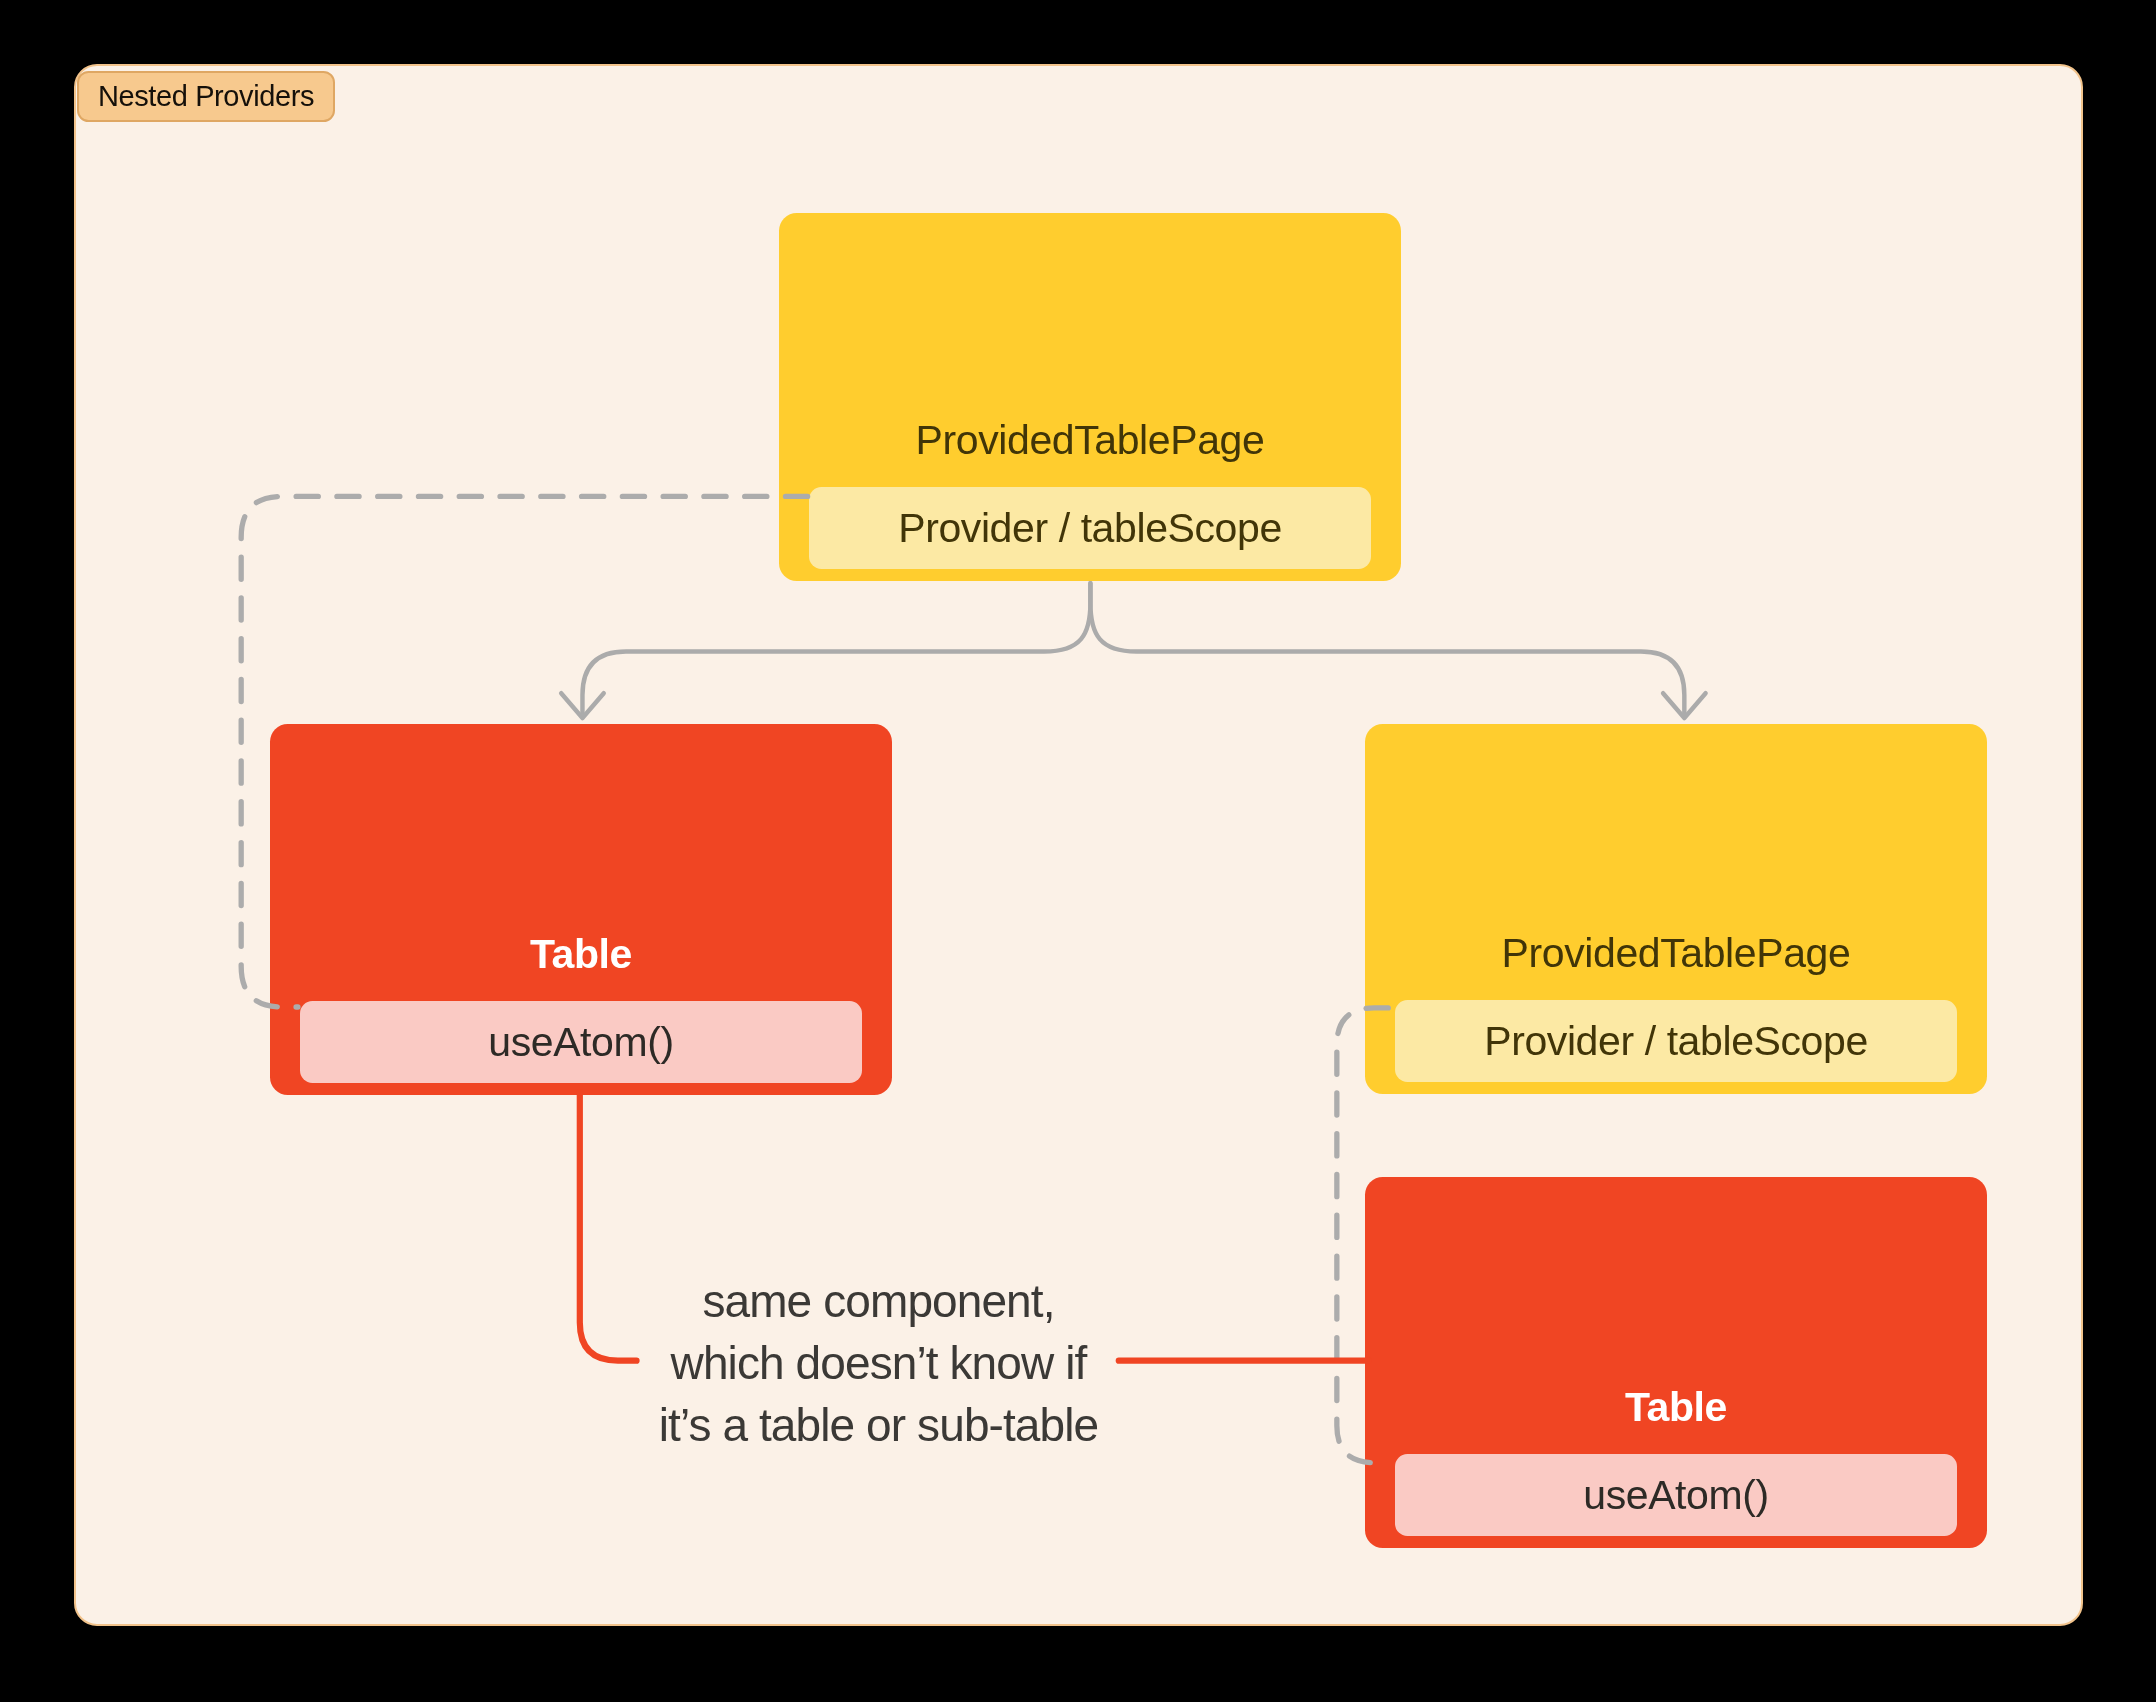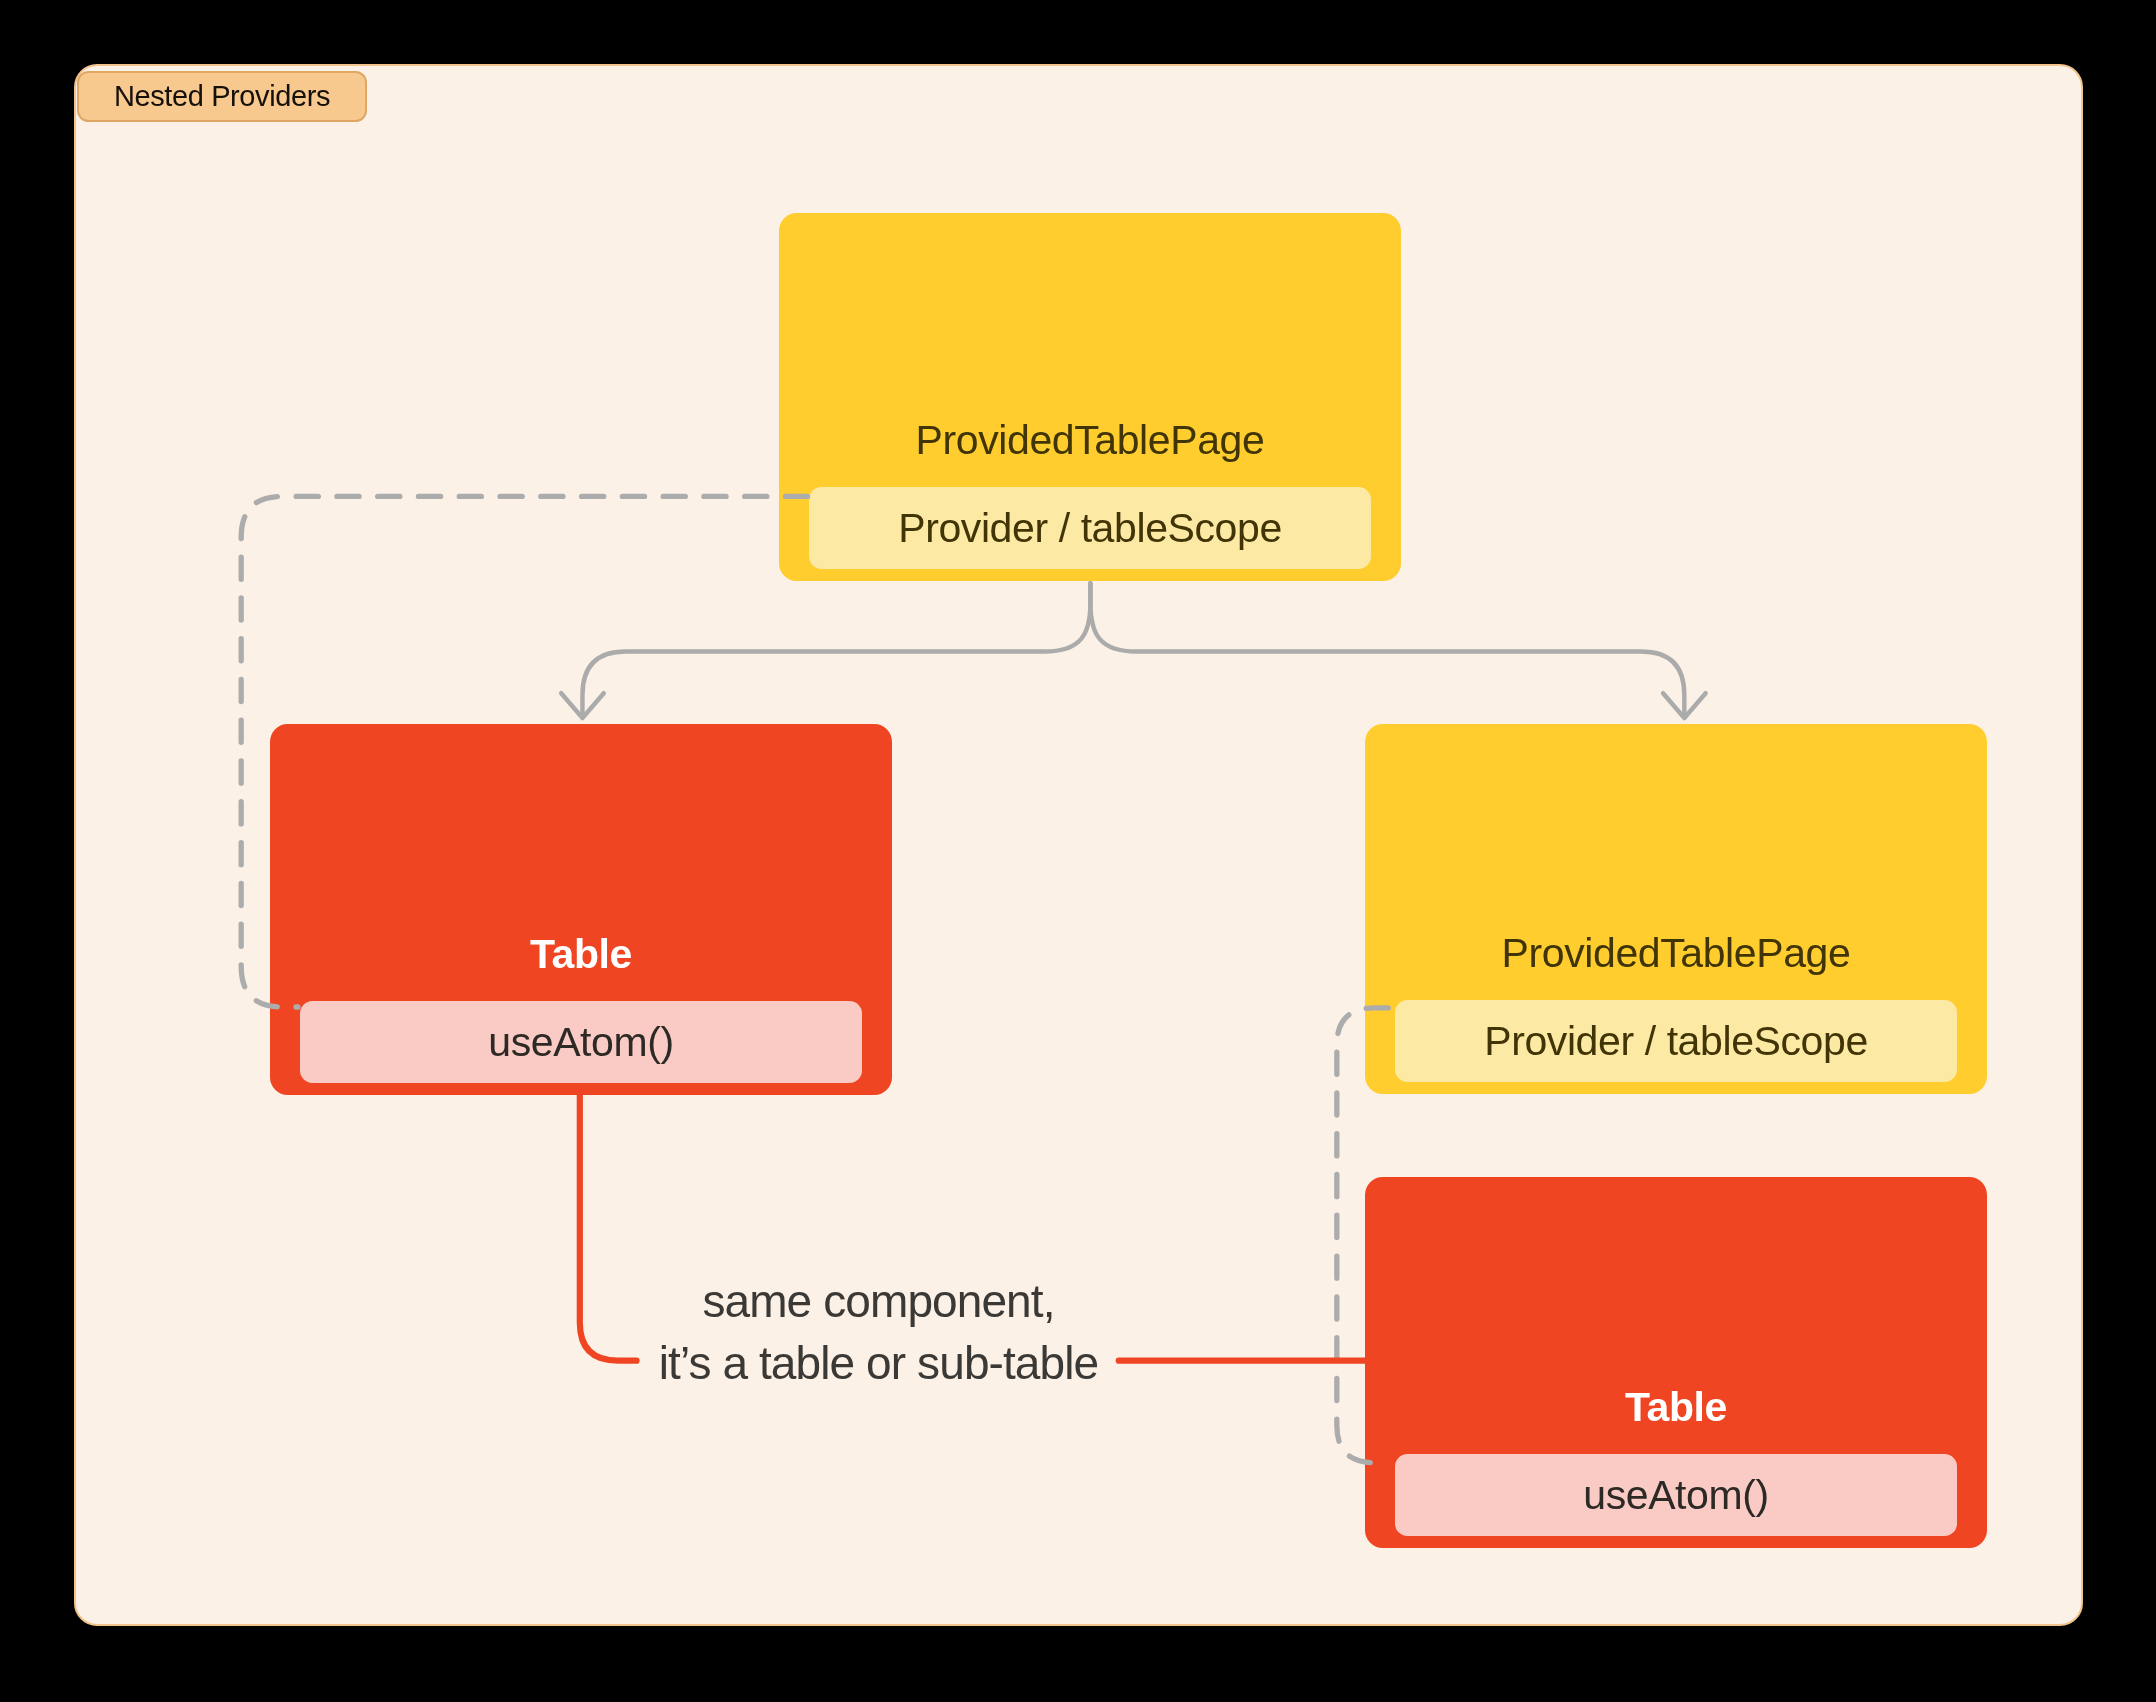--- a/index.html
+++ b/index.html
@@ -7,21 +7,21 @@
        font-family:"Liberation Sans",sans-serif;}
   .stage{position:relative;width:2156px;height:1702px;background:var(--canvas-bg,#000);}
 
   .panel{position:absolute;left:74px;top:64px;width:2009px;height:1562px;
          background:var(--panel-bg,#FBF1E7);
          border:2.7px solid var(--panel-border,#F2C38B);
          border-radius:23px;box-sizing:border-box;}
 
   .badge{position:absolute;left:77px;top:71px;height:51px;
          display:inline-flex;align-items:center;
-         padding:0 35px;box-sizing:border-box;
+         padding:0 19px;box-sizing:border-box;
          background:var(--badge-bg,#F7C98E);
          border:2.7px solid var(--badge-border,#DFA763);
          border-radius:11.5px;z-index:4;}
   .badge span{font-size:29px;font-weight:500;letter-spacing:-0.4px;
          color:var(--badge-text,#15100A);white-space:nowrap;}
 
   .node{position:absolute;box-sizing:border-box;border-radius:17.7px;
         display:flex;flex-direction:column;justify-content:flex-end;align-items:center;
         padding:0 30px 12px;z-index:1;}
   .node-yellow{background:var(--yellow-node,#FFCD2E);}
@@ -92,17 +92,18 @@
     <path d="M1230 658 L1230 680 C1230 716 1241 735 1282 735 L1851 735 Q1900 735 1900 784 L1900 804" fill="none" stroke="#ABABAB" stroke-width="5" stroke-linecap="round" stroke-linejoin="round"></path>
     <path d="M633 782 L657 810 L681 782" fill="none" stroke="#ABABAB" stroke-width="5" stroke-linecap="round" stroke-linejoin="round"></path>
     <path d="M1876 782 L1900 810 L1924 782" fill="none" stroke="#ABABAB" stroke-width="5" stroke-linecap="round" stroke-linejoin="round"></path>
 
     <path d="M654 1232 L654 1492 Q654 1535 697 1535 L718 1535" fill="none" stroke="#F04523" stroke-width="7" stroke-linecap="round"></path>
     <path d="M1262 1535 L1544 1535" fill="none" stroke="#F04523" stroke-width="7" stroke-linecap="round"></path>
   </svg>
 
   <div class="annotation">
     <div>same component,</div>
+    <div>which doesn’t know if</div>
     <div>it’s a table or sub-table</div>
   </div>
 
 </div>
 
 
 </body></html>

